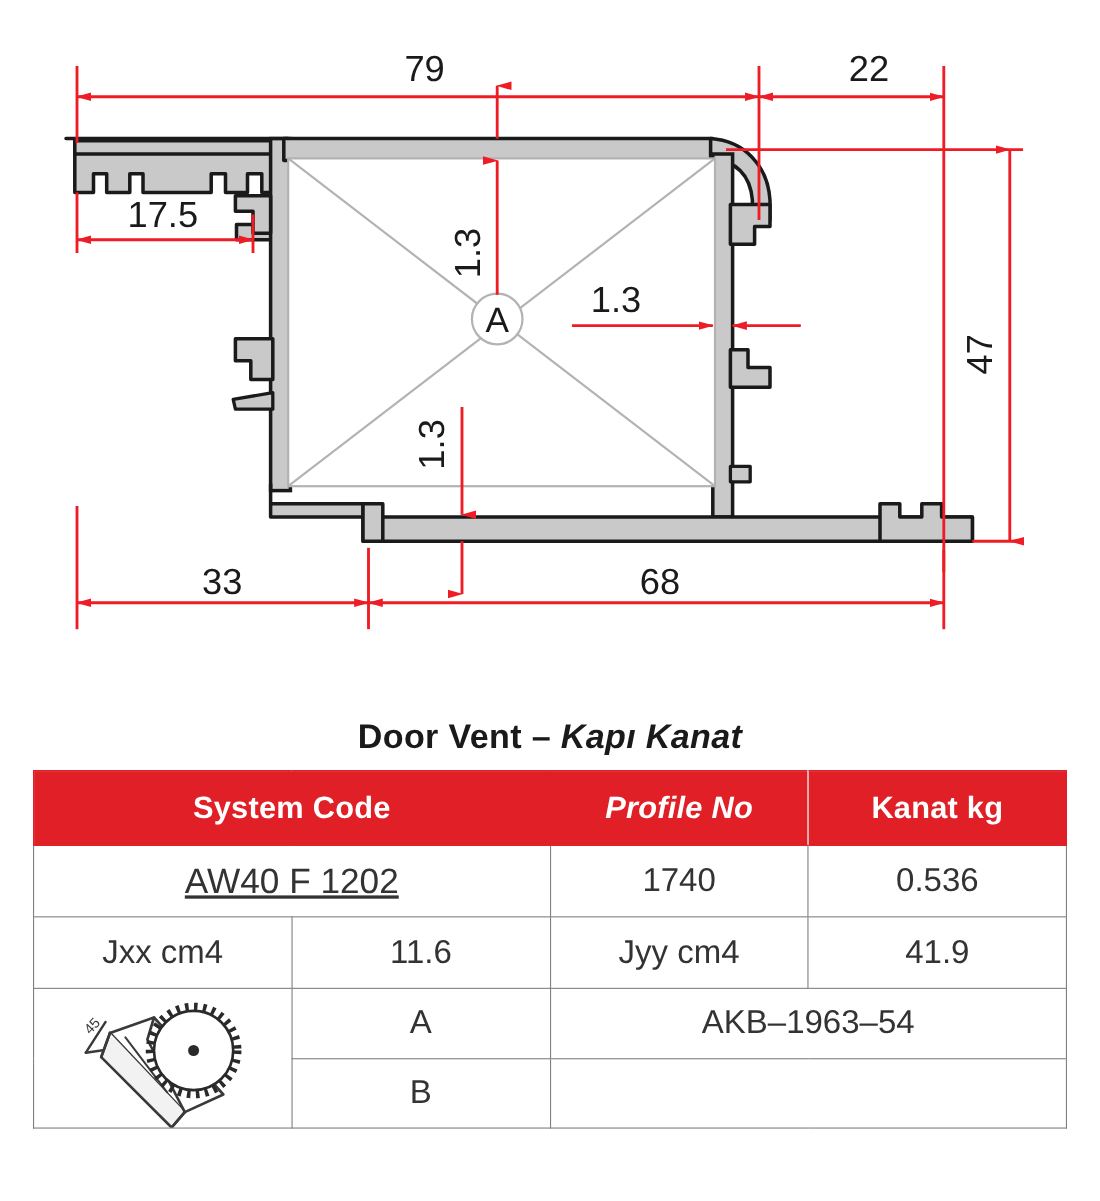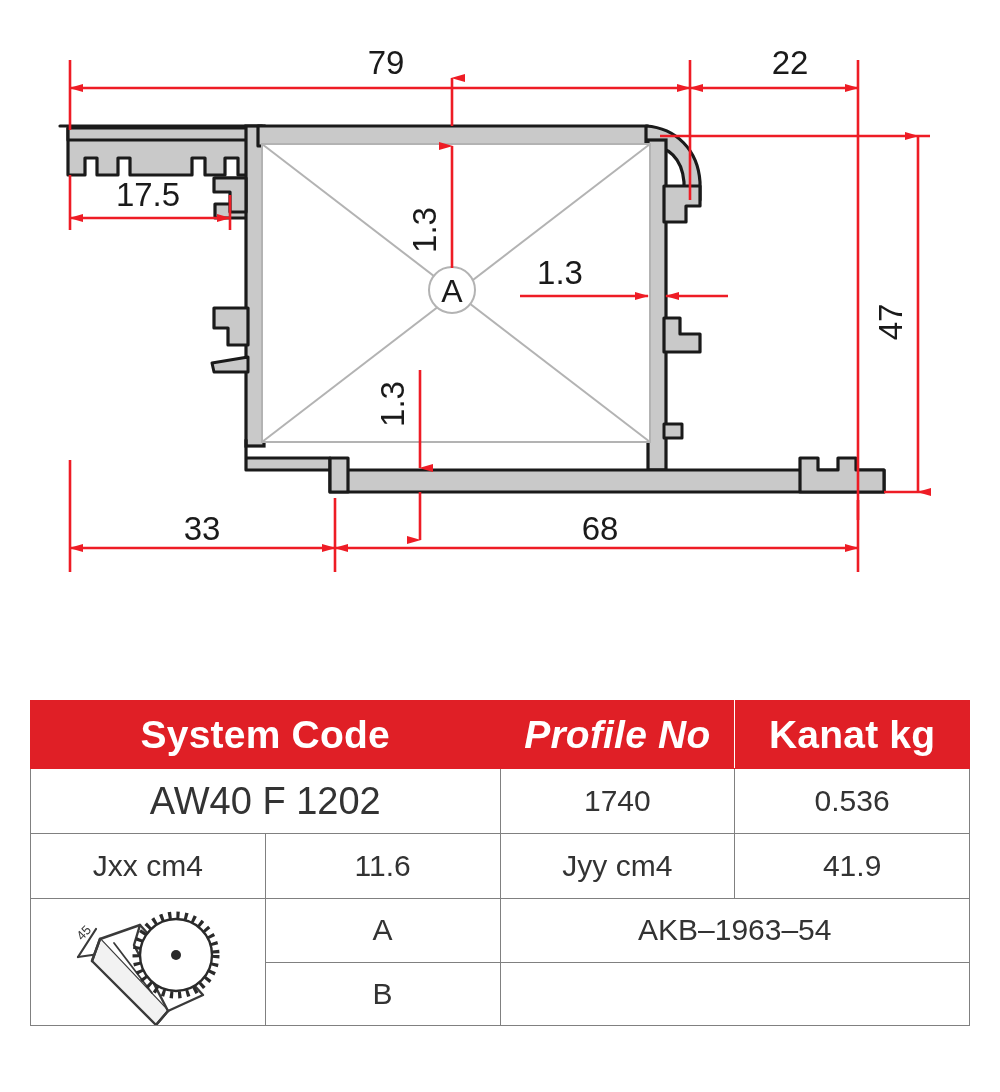--- a/index.html
+++ b/index.html
@@ -58,21 +58,21 @@
     vertical-align: middle;
     color: #333333;
     font-size: 30px;
     font-weight: normal;
     padding: 0;
     background: #ffffff;
   }
   #spec-table thead th {
     background: #e01f26;
     color: #ffffff;
-    font-size: 39px;
+    font-size: 28px;
     font-weight: bold;
     height: 68px;
     border-color: #e01f26;
     letter-spacing: 0.2px;
   }
   #spec-table thead th.divcol {
     border-left: 1.6px solid #ffffff;
     border-right: 1.6px solid #ffffff;
     font-style: italic;
   }
@@ -227,32 +227,35 @@
         <text x="0" y="0" text-anchor="middle" transform="translate(436,230) rotate(-90)">1.3</text>
         <text x="560" y="284" text-anchor="middle">1.3</text>
         <text x="0" y="0" text-anchor="middle" transform="translate(404,404) rotate(-90)">1.3</text>
         <text x="0" y="0" text-anchor="middle" transform="translate(902,322) rotate(-90)">47</text>
         <text x="202" y="540" text-anchor="middle">33</text>
         <text x="600" y="540" text-anchor="middle">68</text>
       </g>
     </svg>
   </div>
 
+  <div id="table-title">
+    <span>Door Vent</span><span> – </span><span class="ital">Kapı Kanat</span>
+  </div>
 
   <table id="spec-table">
     <thead>
       <tr>
         <th colspan="2">System Code</th>
         <th class="divcol">Profile No</th>
         <th>Kanat kg</th>
       </tr>
     </thead>
     <tbody>
       <tr class="row-std">
-        <td class="cell-icon" colspan="2" style="font-size:38px;line-height:normal;">AW40 F 1202</td>
+        <td class="cell-icon" colspan="2" style="font-size:32px;line-height:normal;text-decoration:underline;">AW40 F 1202</td>
         <td class="col-b">1740</td>
         <td class="col-c">0.536</td>
       </tr>
       <tr class="row-std">
         <td class="cell-icon" style="font-size:30px;line-height:normal;text-align:center;">Jxx cm4</td>
         <td class="col-a">11.6</td>
         <td class="col-b">Jyy cm4</td>
         <td class="col-c">41.9</td>
       </tr>
       <tr class="row-ab">

